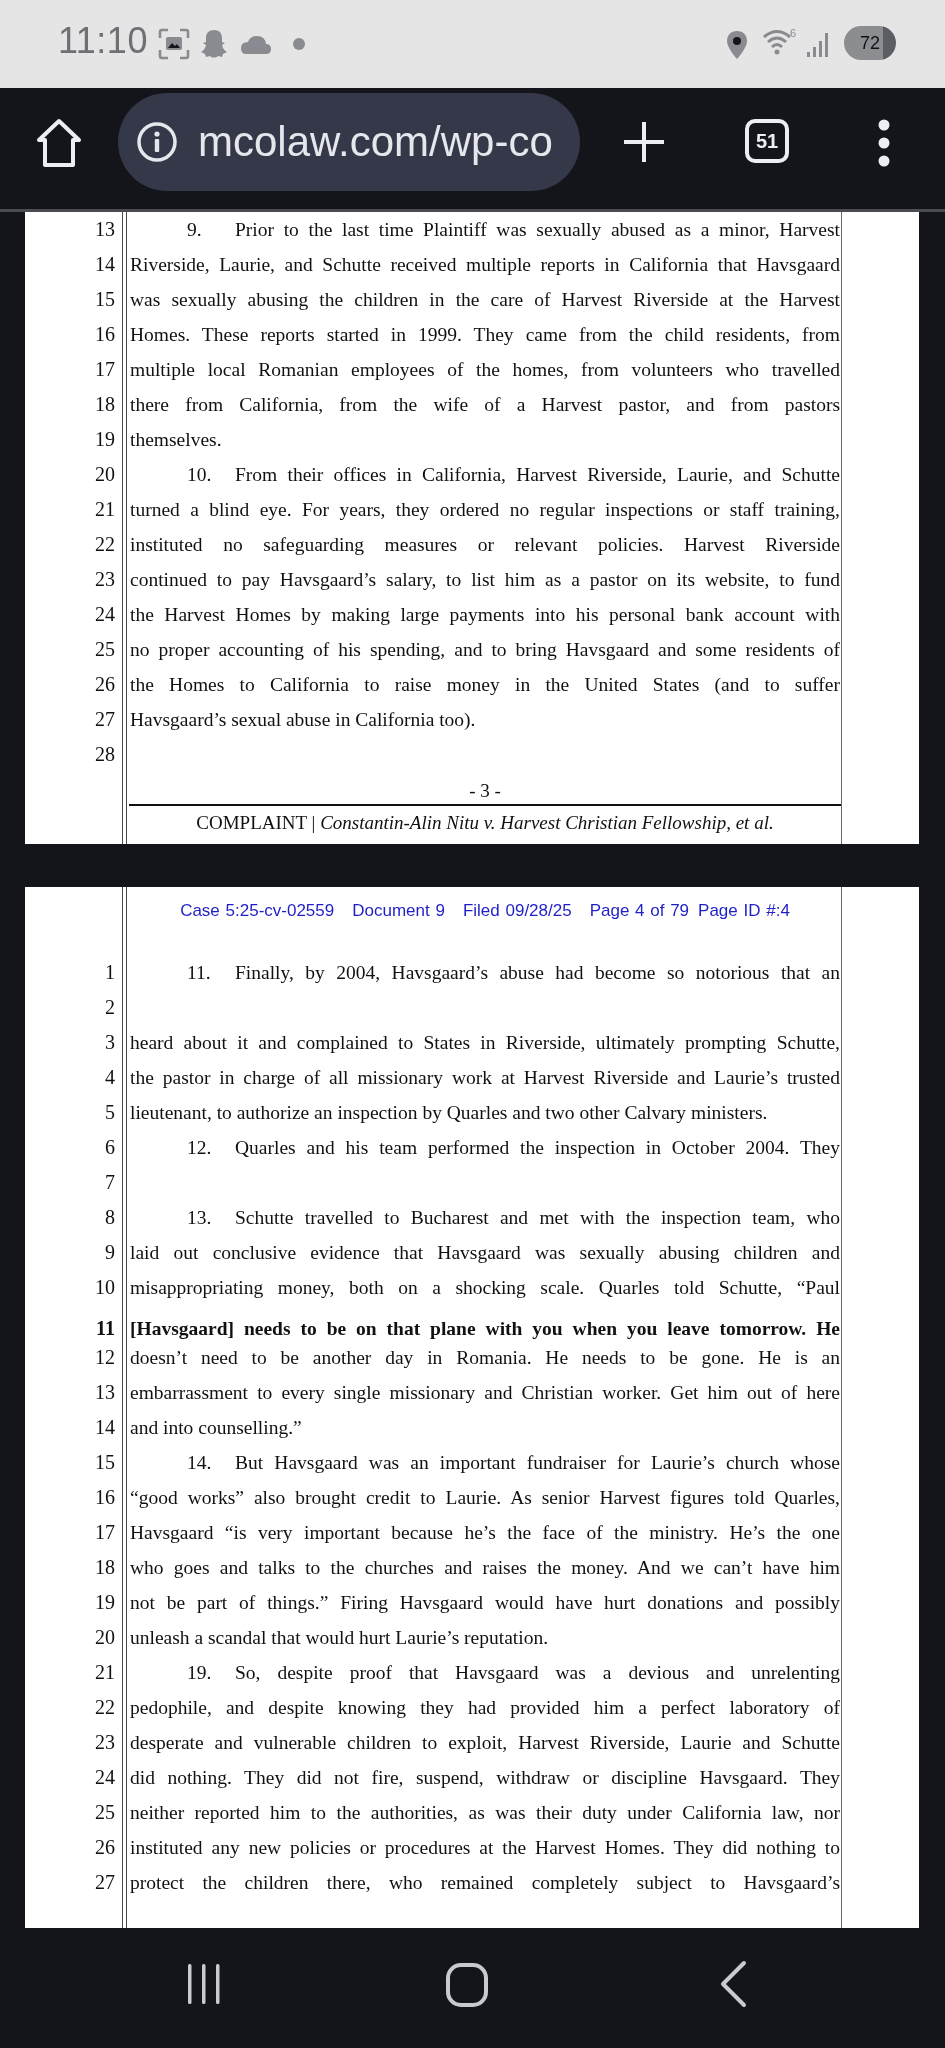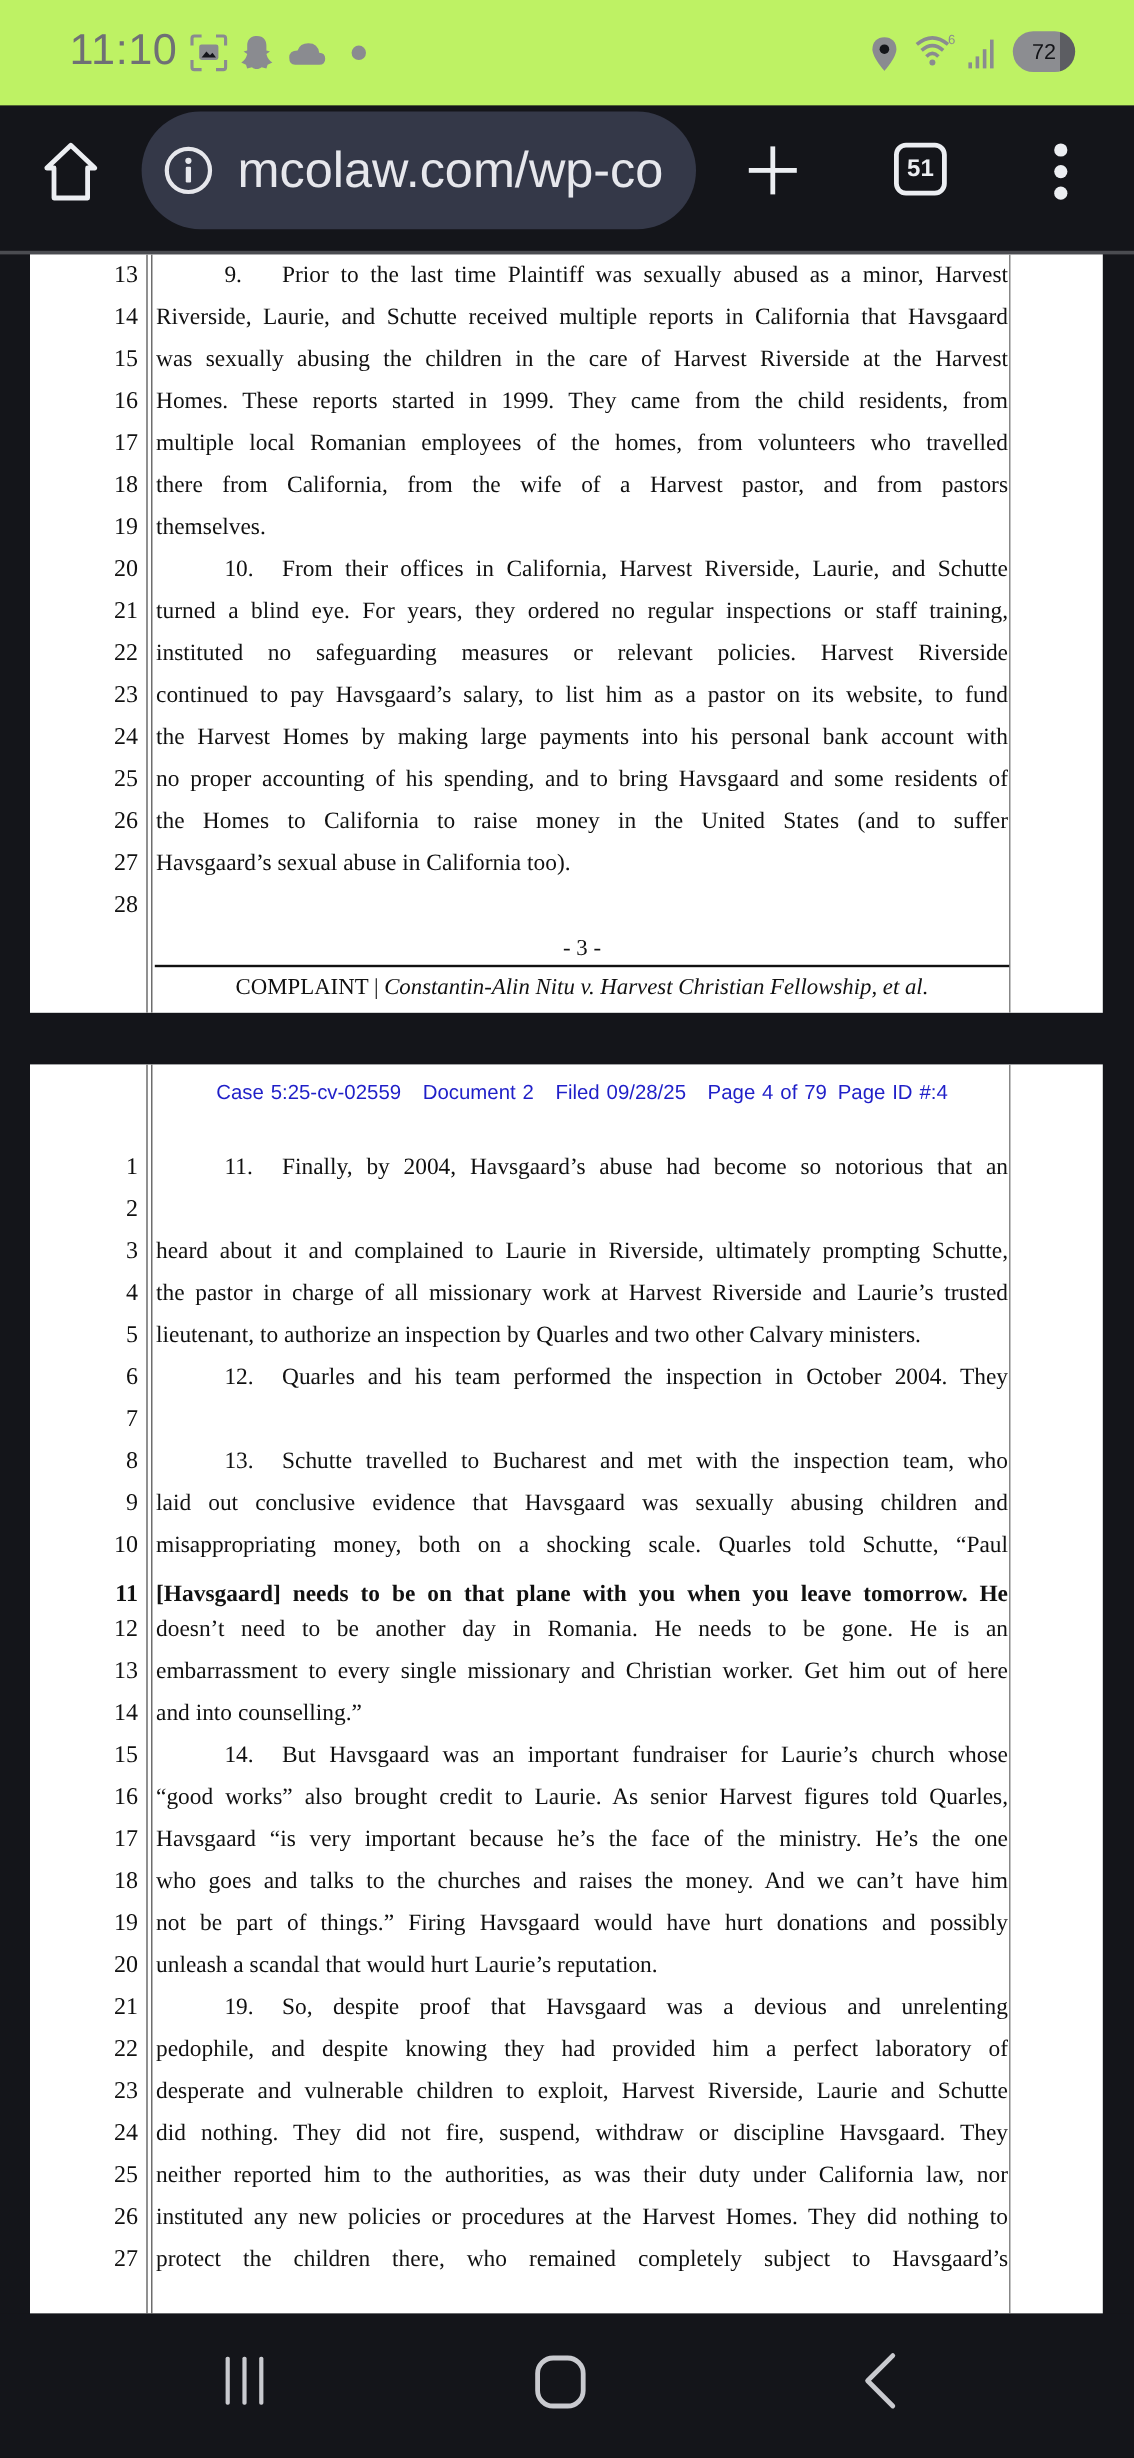--- a/index.html
+++ b/index.html
@@ -1,20 +1,20 @@
 <!DOCTYPE html>
 <html><head>
 <meta charset="utf-8">
 <style>
   * { box-sizing: border-box; margin: 0; padding: 0; }
   html, body { width: 945px; height: 2048px; overflow: hidden; background: #14151a; }
   body { position: relative; font-family: "Liberation Sans", sans-serif; }
 
   
-  .statusbar { position: absolute; left: 0; top: 0; width: 945px; height: 88px; background: #bef264; }
+  .statusbar { position: absolute; left: 0; top: 0; width: 945px; height: 88px; background: #e5e5e5; }
   .sb-time { position: absolute; left: 58px; top: 20px; font-size: 36px; color: #6f7075; letter-spacing: 0.5px; font-family: "Liberation Sans", sans-serif; }
   .sb-icon { position: absolute; top: 28px; }
   .sb-screenshot { left: 158px; width: 32px; height: 32px; }
   .sb-snap { left: 200px; width: 28px; height: 32px; }
   .sb-cloud { left: 238px; width: 34px; height: 24px; top: 32px; }
   .sb-dot { left: 293px; top: 38px; width: 12px; height: 12px; border-radius: 50%; background: #8a8b90; }
   .sb-location { left: 726px; width: 22px; height: 30px; top: 30px; }
   .sb-wifi { left: 762px; width: 38px; height: 30px; top: 27px; }
   .sb-signal { left: 806px; width: 26px; height: 28px; top: 30px; }
   .sb-battery { position: absolute; left: 844px; top: 26px; width: 52px; height: 34px; border-radius: 17px; background: linear-gradient(90deg, #8c8d91 0%, #8c8d91 75%, #5c5d62 75%, #5c5d62 100%); color: #121317; font-size: 18px; text-align: center; line-height: 34px; font-weight: normal; }
@@ -194,33 +194,33 @@
   <div class="pagefoot-num" style="top:568px;">- 3 -</div>
   <div class="pagefoot-rule" style="top:592px;"></div>
   <div class="pagefoot-caption" style="top:600px;"><span>COMPLAINT | </span><i>Constantin-Alin Nitu v. Harvest Christian Fellowship, et al.</i></div>
 </div>
 
 <div class="page page4">
   <div class="vline-l1"></div>
   <div class="vline-l2"></div>
   <div class="vline-r"></div>
   <div class="case-header">
-    <span>Case 5:25-cv-02559</span><span>Document 2</span><span>Filed 09/28/25</span><span>Page 4 of 79</span><span style="margin-left:0">Page ID #:4</span>
+    <span>Case 5:25-cv-02559</span><span>Document 9</span><span>Filed 09/28/25</span><span>Page 4 of 79</span><span style="margin-left:0">Page ID #:4</span>
   </div>
   <div id="p4lines">
       <div class="line" style="top: 68px;">
         <div class="lnum">1</div>
         <div class="ltext"><span class="pnum">11.</span><span>Finally, by 2004, Havsgaard’s abuse had become so notorious that an</span></div>
       </div>
       <div class="line" style="top: 103px;">
         <div class="lnum">2</div>
       </div>
       <div class="line" style="top: 138px;">
         <div class="lnum">3</div>
-        <div class="ltext"><span>heard about it and complained to Laurie in Riverside, ultimately prompting Schutte,</span></div>
+        <div class="ltext"><span>heard about it and complained to States in Riverside, ultimately prompting Schutte,</span></div>
       </div>
       <div class="line" style="top: 173px;">
         <div class="lnum">4</div>
         <div class="ltext"><span>the pastor in charge of all missionary work at Harvest Riverside and Laurie’s trusted</span></div>
       </div>
       <div class="line" style="top: 208px;">
         <div class="lnum">5</div>
         <div class="ltext last"><span>lieutenant, to authorize an inspection by Quarles and two other Calvary ministers.</span></div>
       </div>
       <div class="line" style="top: 243px;">

